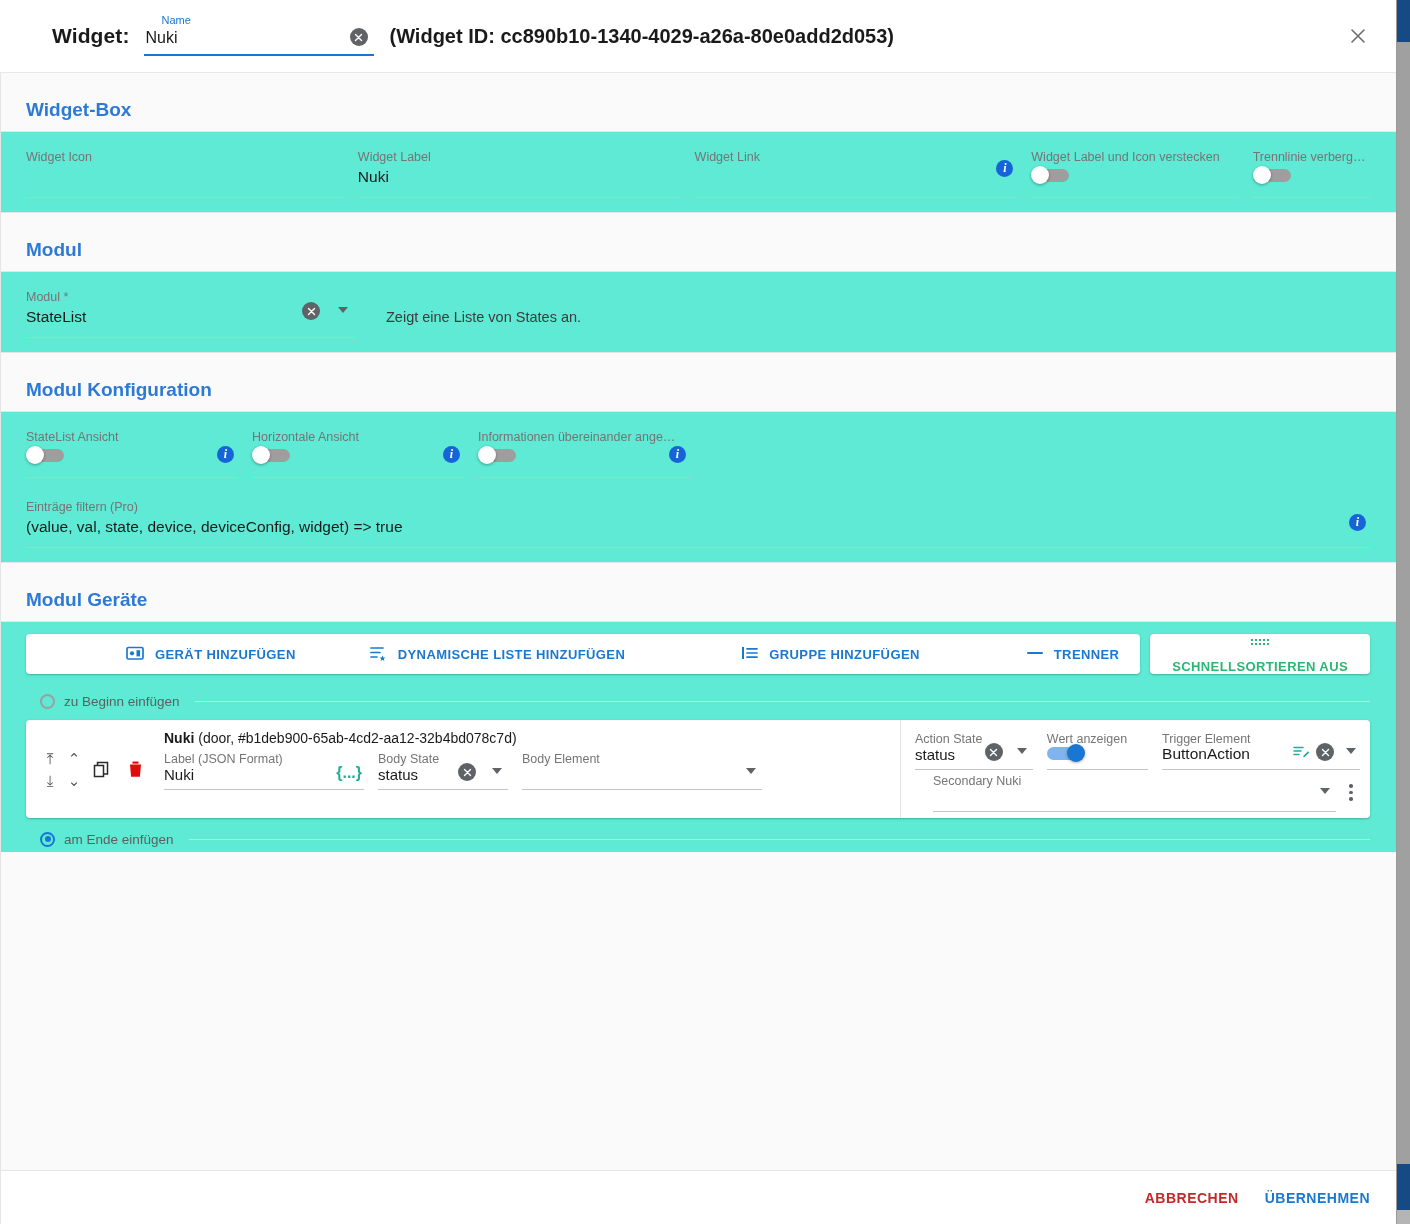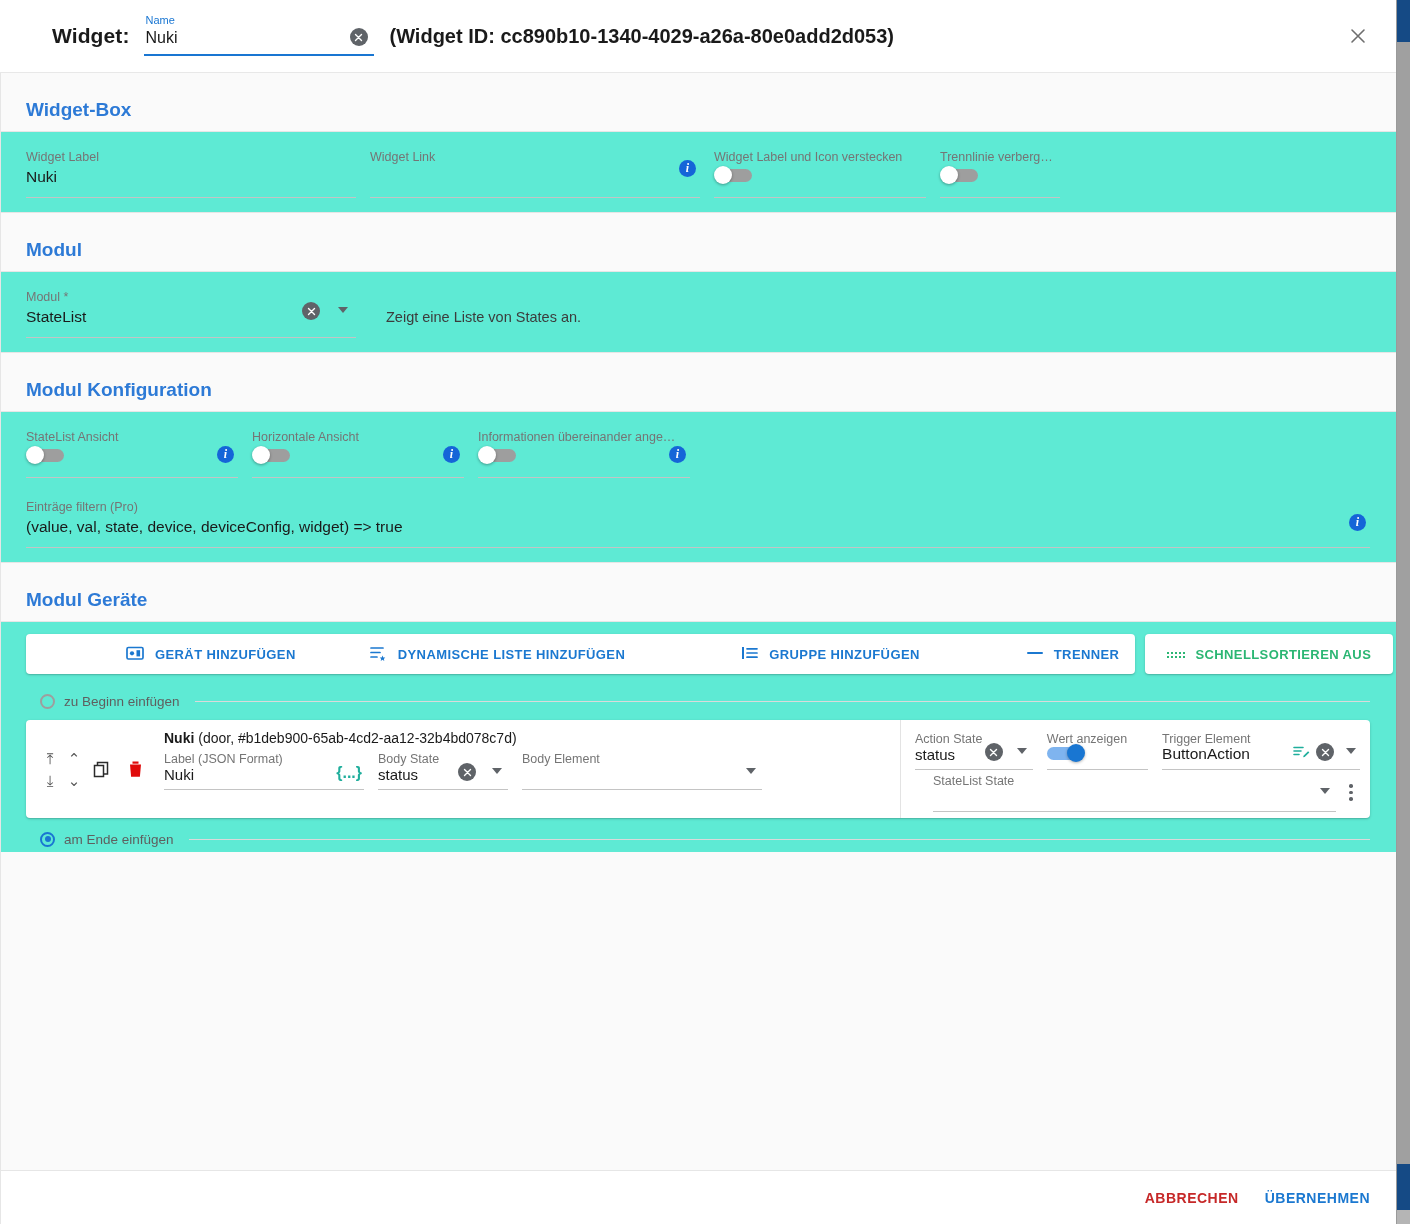--- a/index.html
+++ b/index.html
@@ -61,21 +61,21 @@
     font-size: 21px; font-weight: bold; color: #1a1a1a;
     letter-spacing: .1px;
     margin-left: 30px;
   }
   .name-field {
     position: relative;
     width: 230px; margin-left: 14px; margin-right: 12px;
     height: 44px;
   }
   .name-float {
-    position: absolute; top: 0px; left: 2px;
+    position: absolute; top: 0px; left: 18px;
     font-size: 11px; color: #1976d2;
   }
   .name-value {
     position: absolute; top: 15px; left: 2px;
     font-size: 16px; color: #1a1a1a;
   }
   .name-underline {
     position: absolute; bottom: 2px; left: 0; right: 0;
     height: 2px; background: #1976d2;
   }
@@ -189,20 +189,21 @@
     white-space: nowrap;
   }
   .tb-spacer { flex: 1 1 auto; }
   .sort-card {
     height: 40px; background: #fff; border-radius: 4px;
     box-shadow: 0 1px 3px rgba(0,0,0,.16), 0 1px 1px rgba(0,0,0,.10);
     display: flex; align-items: center; gap: 10px;
     padding: 0 22px; cursor: pointer;
     color: #2bb673; font-size: 13px; font-weight: bold; letter-spacing: .4px;
     white-space: nowrap;
+    flex-direction: column;
   }
 
   
   .radio-line {
     display: flex; align-items: center; gap: 9px;
     padding: 0 26px; height: 26px;
   }
   .radio {
     width: 15px; height: 15px; border-radius: 50%;
     border: 2px solid #9e9e9e; cursor: pointer; flex: 0 0 auto;
@@ -300,20 +301,24 @@
     </div>
 
     <div class="dlg-body">
       <div class="left-border"></div>
 
       <div class="section">
         <div class="section-head">Widget-Box</div>
         <div class="section-body">
           <div class="row">
 
+            <div class="field" style="width:325px">
+              <span class="flabel">Widget Icon</span>
+              <span class="fvalue"></span>
+            </div>
 
             <div class="field" style="width:330px">
               <span class="flabel">Widget Label</span>
               <span class="fvalue">Nuki</span>
             </div>
 
             <div class="field" style="width:330px">
               <span class="flabel">Widget Link</span>
               <span class="fvalue"></span>
               <span class="info-dot" style="position:absolute; right:4px; top:14px;">i</span>
@@ -565,21 +570,21 @@
                   <svg width="11" height="11" viewBox="0 0 11 11">
                       <path d="M2.5 2.5 L8.5 8.5 M8.5 2.5 L2.5 8.5" stroke="#ffffff" stroke-width="1.4" stroke-linecap="round"></path>
                     </svg>
                 </span>
                 <span class="caret" style="position:absolute; right:4px; top:20px;"></span>
               </div>
             </div>
 
             <div class="dev-right-row2">
               <div class="field" style="flex:1 1 auto; height:40px; margin-right:6px;">
-                <span class="flabel" style="top:2px">StateList State</span>
+                <span class="flabel" style="top:2px">Secondary Nuki</span>
                 <span class="fvalue" style="top:18px; font-size:15px;"></span>
                 <span class="caret" style="position:absolute; right:6px; top:16px;"></span>
               </div>
               <div class="kebab">
                 <i></i>
                 <i></i>
                 <i></i>
               </div>
             </div>
           </div>

